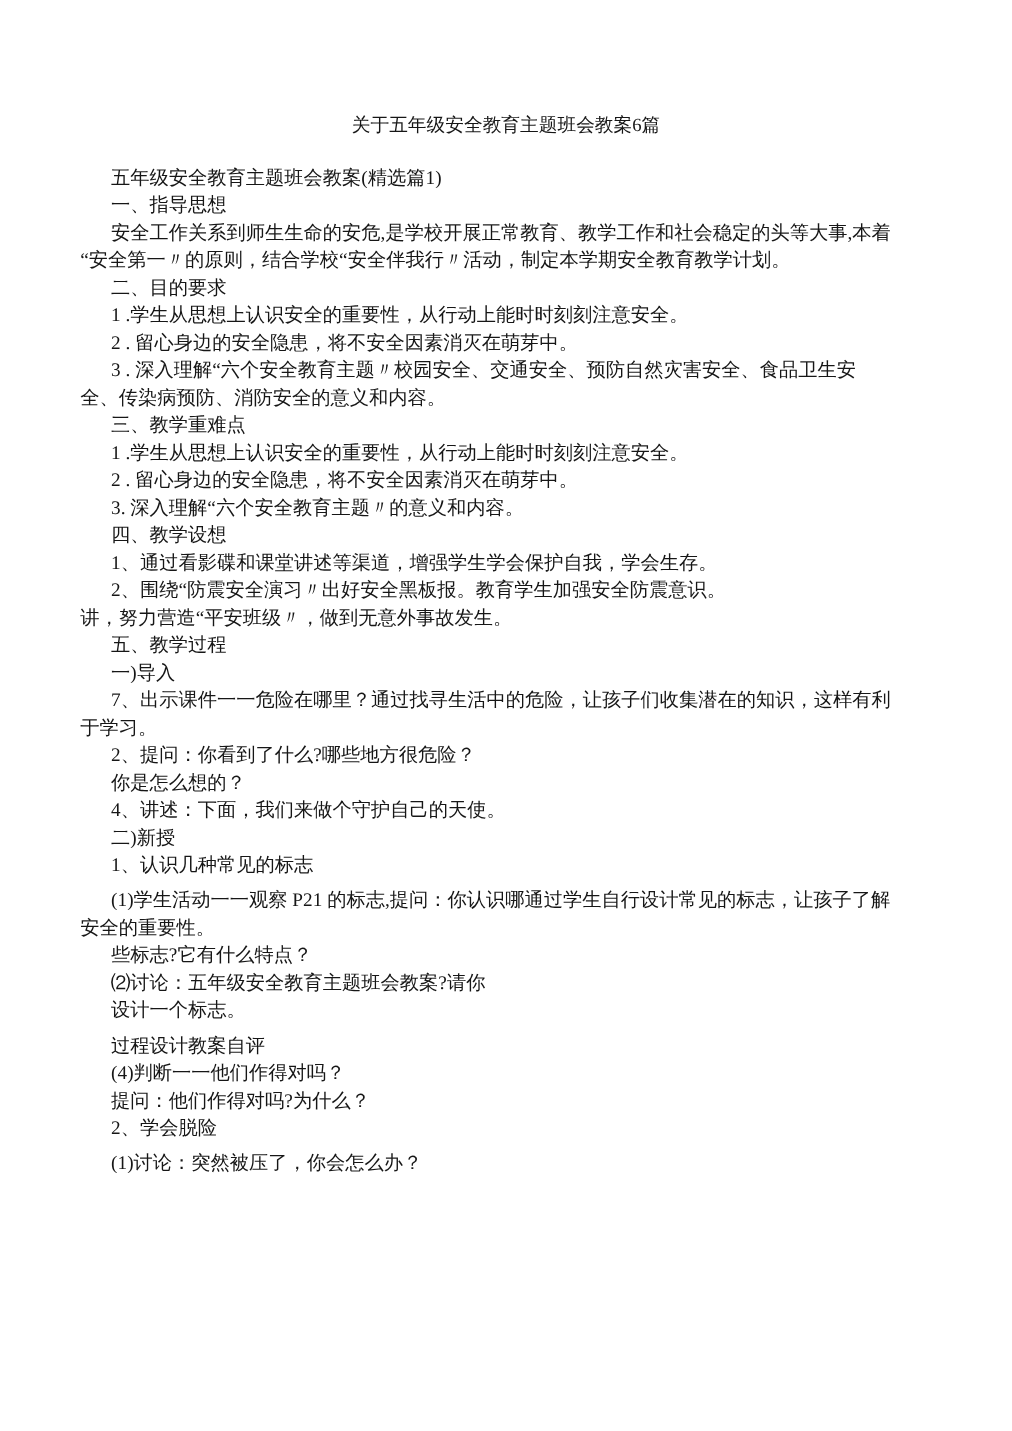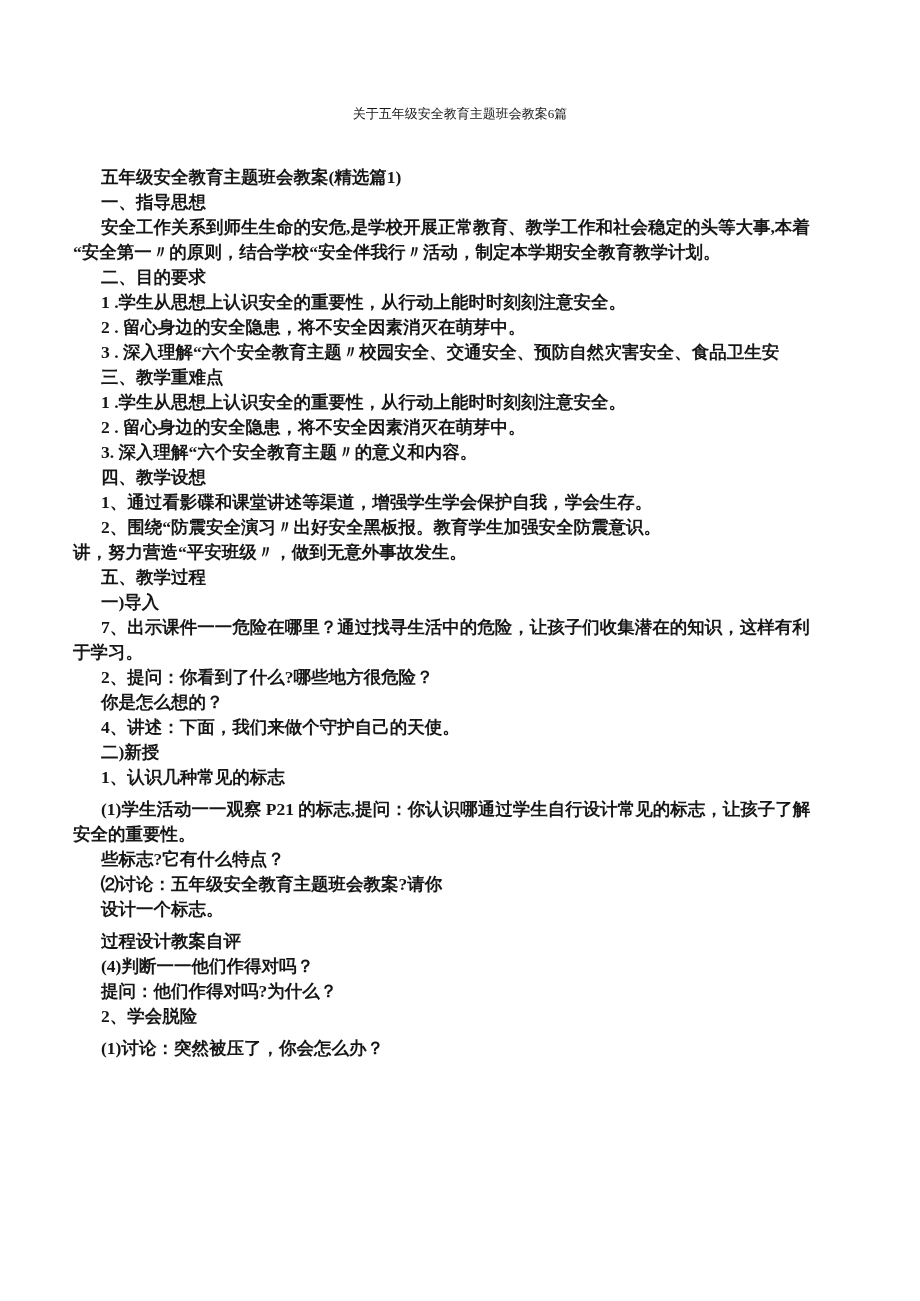--- a/index.html
+++ b/index.html
@@ -15,30 +15,29 @@
     color: #161616;
     font-family: "Liberation Serif", "DejaVu Serif", serif;
     overflow: hidden;
   }
   .doc-title {
     position: absolute;
     top: 101px;
     left: 0;
     width: 100%;
     text-align: center;
-    font-size: 13px;
+    font-size: 17px;
     line-height: 25px;
     white-space: nowrap;
   }
   .doc-body {
     position: absolute;
-    top: 165px;
+    top: 149px;
     left: 73px;
     width: 780px;
-    font-weight: bold;
   }
   .line {
     margin: 0;
     font-size: 17.5px;
     line-height: 25px;
     white-space: nowrap;
   }
   .line.indent {
     padding-left: 28px;
   }
@@ -53,20 +52,21 @@
   <div class="doc-title">关于五年级安全教育主题班会教案6篇</div>
   <div class="doc-body" id="doc-body">
       <p class="line indent">五年级安全教育主题班会教案(精选篇1)</p>
       <p class="line indent">一、指导思想</p>
       <p class="line indent">安全工作关系到师生生命的安危,是学校开展正常教育、教学工作和社会稳定的头等大事,本着</p>
       <p class="line">“安全第一〃的原则，结合学校“安全伴我行〃活动，制定本学期安全教育教学计划。</p>
       <p class="line indent">二、目的要求</p>
       <p class="line indent">1 .学生从思想上认识安全的重要性，从行动上能时时刻刻注意安全。</p>
       <p class="line indent">2 . 留心身边的安全隐患，将不安全因素消灭在萌芽中。</p>
       <p class="line indent">3 . 深入理解“六个安全教育主题〃校园安全、交通安全、预防自然灾害安全、食品卫生安</p>
+      <p class="line">全、传染病预防、消防安全的意义和内容。</p>
       <p class="line indent">三、教学重难点</p>
       <p class="line indent">1 .学生从思想上认识安全的重要性，从行动上能时时刻刻注意安全。</p>
       <p class="line indent">2 . 留心身边的安全隐患，将不安全因素消灭在萌芽中。</p>
       <p class="line indent">3. 深入理解“六个安全教育主题〃的意义和内容。</p>
       <p class="line indent">四、教学设想</p>
       <p class="line indent">1、通过看影碟和课堂讲述等渠道，增强学生学会保护自我，学会生存。</p>
       <p class="line indent">2、围绕“防震安全演习〃出好安全黑板报。教育学生加强安全防震意识。</p>
       <p class="line">讲，努力营造“平安班级〃，做到无意外事故发生。</p>
       <p class="line indent">五、教学过程</p>
       <p class="line indent">一)导入</p>

